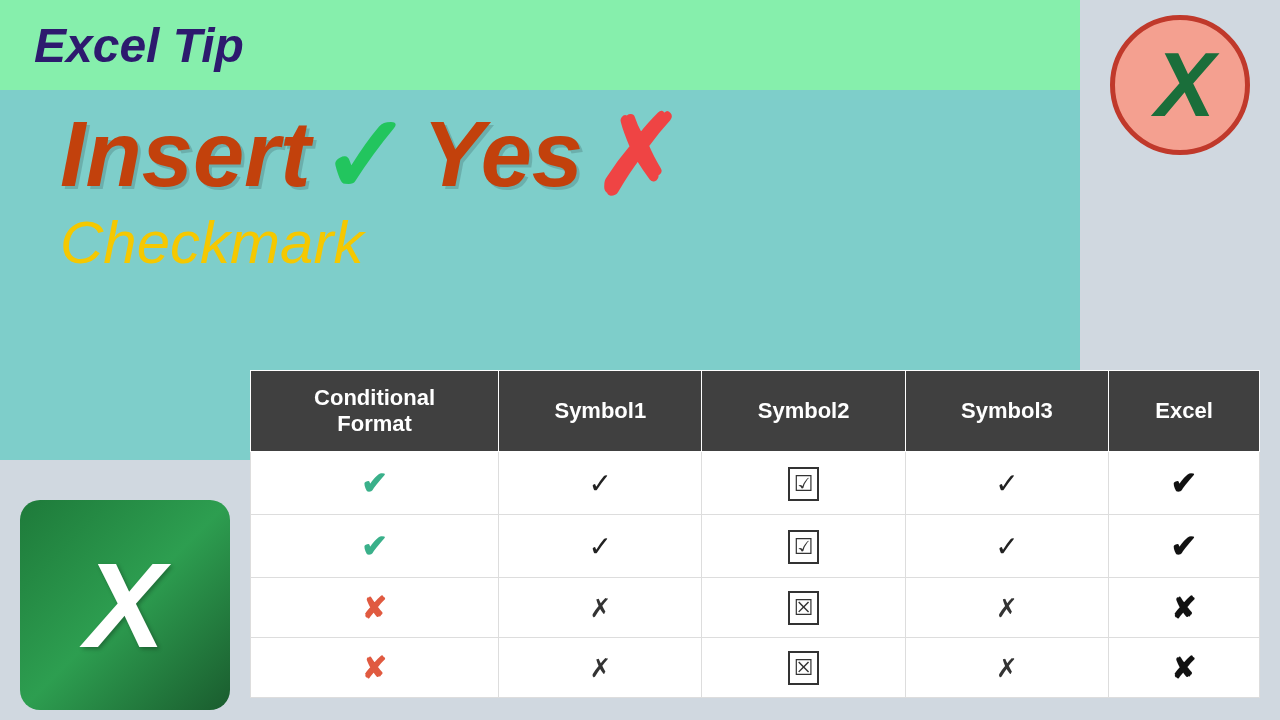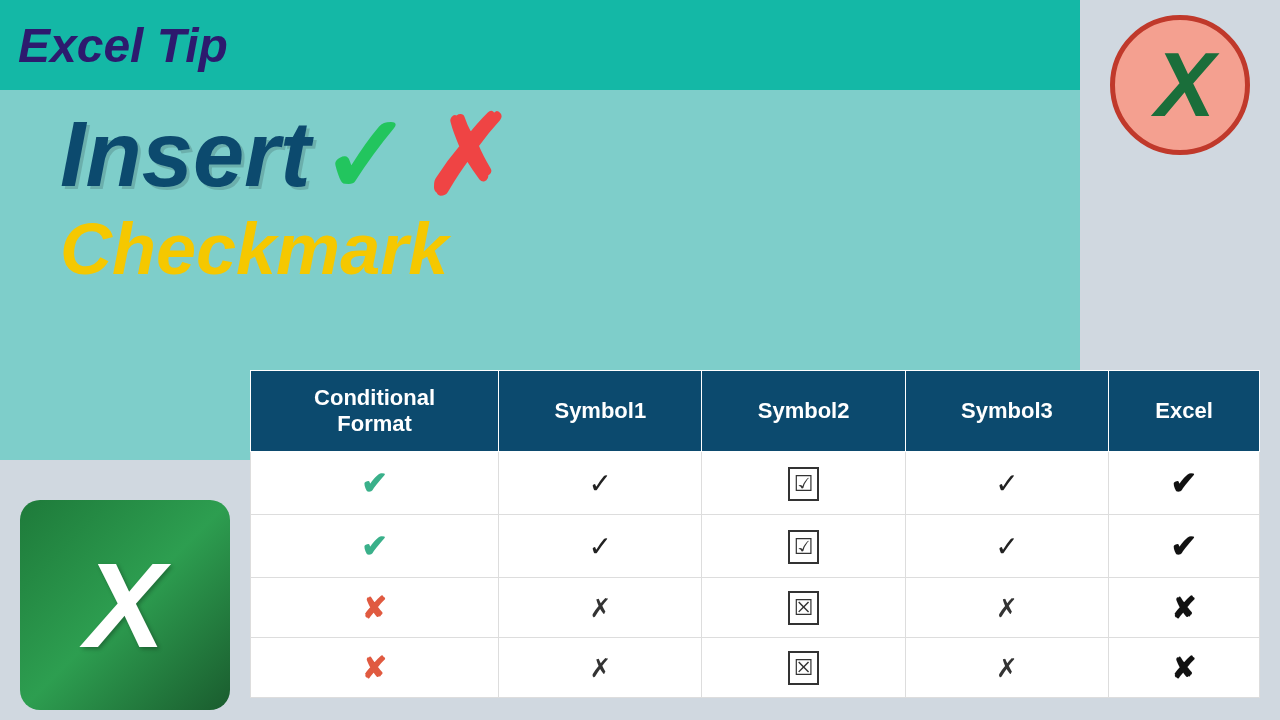--- a/index.html
+++ b/index.html
@@ -19,24 +19,24 @@
       height: 460px;
       background: #7ececa;
       border-radius: 0 0 30px 0;
     }
 
     .header-area {
       position: absolute;
       top: 0; left: 0;
       width: 1080px;
       height: 90px;
-      background: #14b8a6;
-      display: flex;
-      align-items: center;
-      padding-left: 18px;
+      background: #86efac;
+      display: flex;
+      align-items: center;
+      padding-left: 34px;
     }
 
     .excel-tip-title {
       font-size: 48px;
       font-weight: 900;
       color: #2d1a6e;
       font-style: italic;
     }
 
     .main-text {
@@ -48,42 +48,42 @@
 
     .insert-line {
       display: flex;
       align-items: center;
       gap: 10px;
     }
 
     .big-yellow {
       font-size: 92px;
       font-weight: 900;
-      color: #0c4a6e;
+      color: #c2410c;
       text-shadow: 3px 3px 0px rgba(0,0,0,0.15);
       font-style: italic;
     }
 
     .checkmark-green {
       font-size: 110px;
       color: #22c55e;
       font-weight: 900;
       line-height: 1;
     }
 
     .x-red {
       font-size: 110px;
       color: #ef4444;
       font-weight: 900;
       line-height: 1;
     }
 
     .checkmark-line {
-      font-size: 72px;
-      font-weight: 700;
+      font-size: 60px;
+      font-weight: 400;
       color: #f5c800;
       font-style: italic;
       margin-top: -10px;
     }
 
     
     .excel-logo-circle {
       position: absolute;
       top: 15px;
       right: 30px;
@@ -139,21 +139,21 @@
       width: 1010px;
     }
 
     table {
       width: 100%;
       border-collapse: collapse;
       background: white;
     }
 
     thead tr {
-      background: #0c4a6e;
+      background: #404040;
     }
 
     thead th {
       color: white;
       font-size: 22px;
       font-weight: 700;
       padding: 14px 20px;
       text-align: center;
       border: 1px solid #fff;
     }
@@ -224,20 +224,21 @@
 <div class="bg-teal"></div>
 
 <div class="header-area">
   <span class="excel-tip-title">Excel Tip</span>
 </div>
 
 <div class="main-text">
   <div class="insert-line">
     <span class="big-yellow">Insert</span>
     <span class="checkmark-green">✓</span>
+    <span class="big-yellow">Yes</span>
     <span class="x-red">✗</span>
   </div>
   <div>
     <span class="checkmark-line">Checkmark</span>
   </div>
 </div>
 
 <div class="excel-logo-circle">
   <span class="excel-x-logo">X</span>
 </div>

